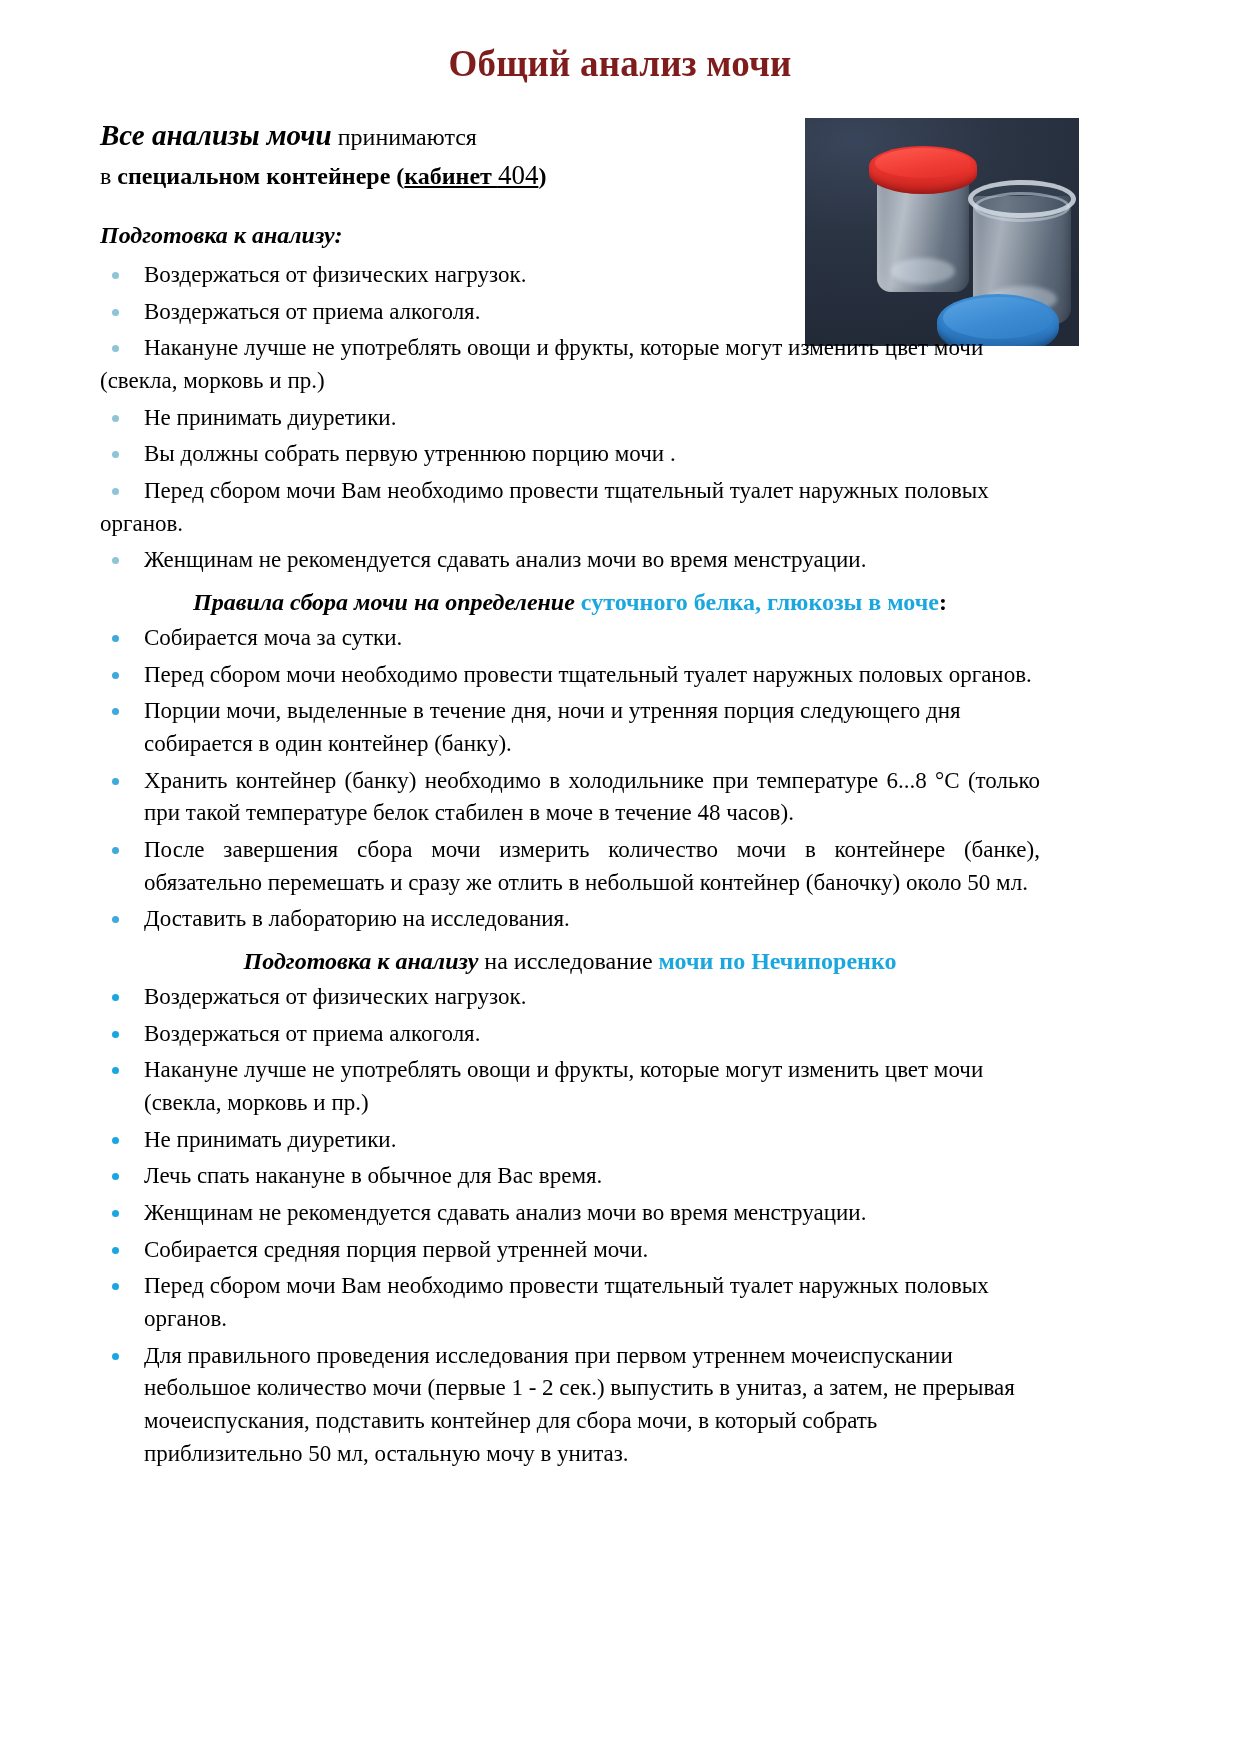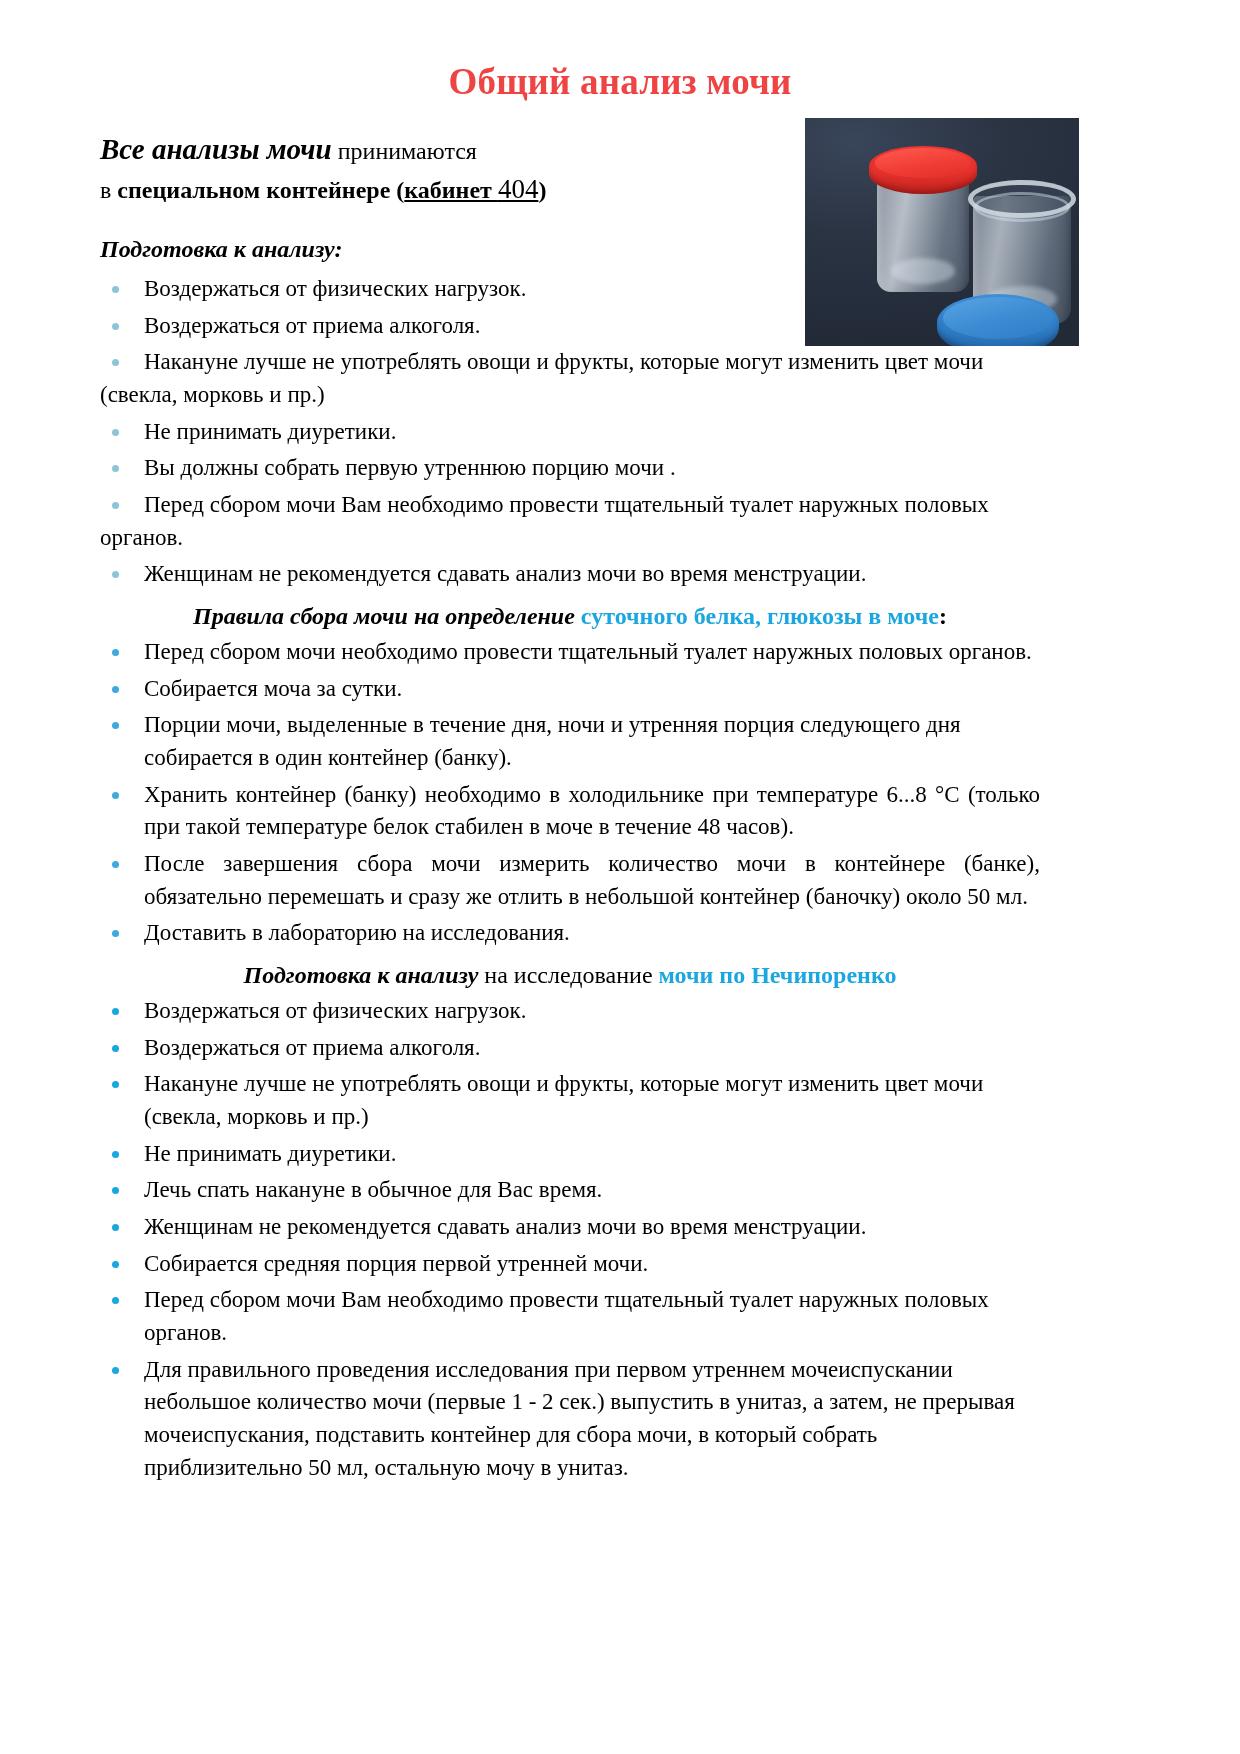--- a/index.html
+++ b/index.html
@@ -20,24 +20,24 @@
     width: 1240px;
     height: 1754px;
     background: #ffffff;
   }
 
   
   .doc-title {
     text-align: center;
     font-size: 37px;
     font-weight: bold;
-    color: #ef4444;
+    color: #7f1d1d;
     letter-spacing: 0.2px;
     margin: 0;
-    padding-top: 62px;
+    padding-top: 44px;
     line-height: 1.1;
   }
 
   
   .photo {
     position: absolute;
     left: 805px;
     top: 118px;
     width: 274px;
     height: 228px;
@@ -133,21 +133,21 @@
     left: 6px; top: 3px;
     width: 110px; height: 42px;
     border-radius: 50%;
     background: linear-gradient(165deg, #59a4e4 0%, #3b8ad2 55%, #2f7cc4 100%);
   }
 
   
   .content {
     position: absolute;
     left: 100px;
-    top: 128px;
+    top: 114px;
     width: 940px;
   }
   .lead {
     font-size: 24px;
     line-height: 1.46;
     margin: 0 0 10px 0;
     width: 660px;
   }
   .lead .big-ital {
     font-weight: bold;
@@ -250,22 +250,22 @@
       <li>Не принимать диуретики.</li>
       <li> Вы должны собрать первую утреннюю порцию мочи .</li>
       <li>Перед сбором мочи Вам необходимо провести тщательный туалет наружных половых органов.</li>
       <li>Женщинам не рекомендуется сдавать анализ мочи во время менструации.</li>
     </ul>
 
     <p class="sec-head tight">
       <span>Правила сбора мочи на определение </span><span class="plain"></span><span class="accent">суточного белка, глюкозы в моче</span><span class="blk">:</span>
     </p>
     <ul class="blist mid">
+      <li>Собирается моча за сутки.</li>
       <li>Перед сбором мочи необходимо провести тщательный туалет наружных половых органов.</li>
-      <li>Собирается моча за сутки.</li>
       <li>Порции мочи, выделенные в течение дня, ночи и утренняя порция следующего дня собирается в один контейнер (банку).</li>
       <li class="justify">Хранить контейнер (банку) необходимо в холодильнике при температуре 6...8 °С (только при такой температуре белок стабилен в моче в течение 48 часов).</li>
       <li class="justify">После завершения сбора мочи измерить количество мочи в контейнере (банке), обязательно перемешать и сразу же отлить в небольшой контейнер (баночку) около 50 мл.</li>
       <li>Доставить в лабораторию на исследования.</li>
     </ul>
 
     <p class="sec-head tight">
       <span>Подготовка к анализу</span><span class="plain"> на  исследование  </span><span class="accent">мочи по Нечипоренко</span><span class="blk"></span>
     </p>
     <ul class="blist bright">

